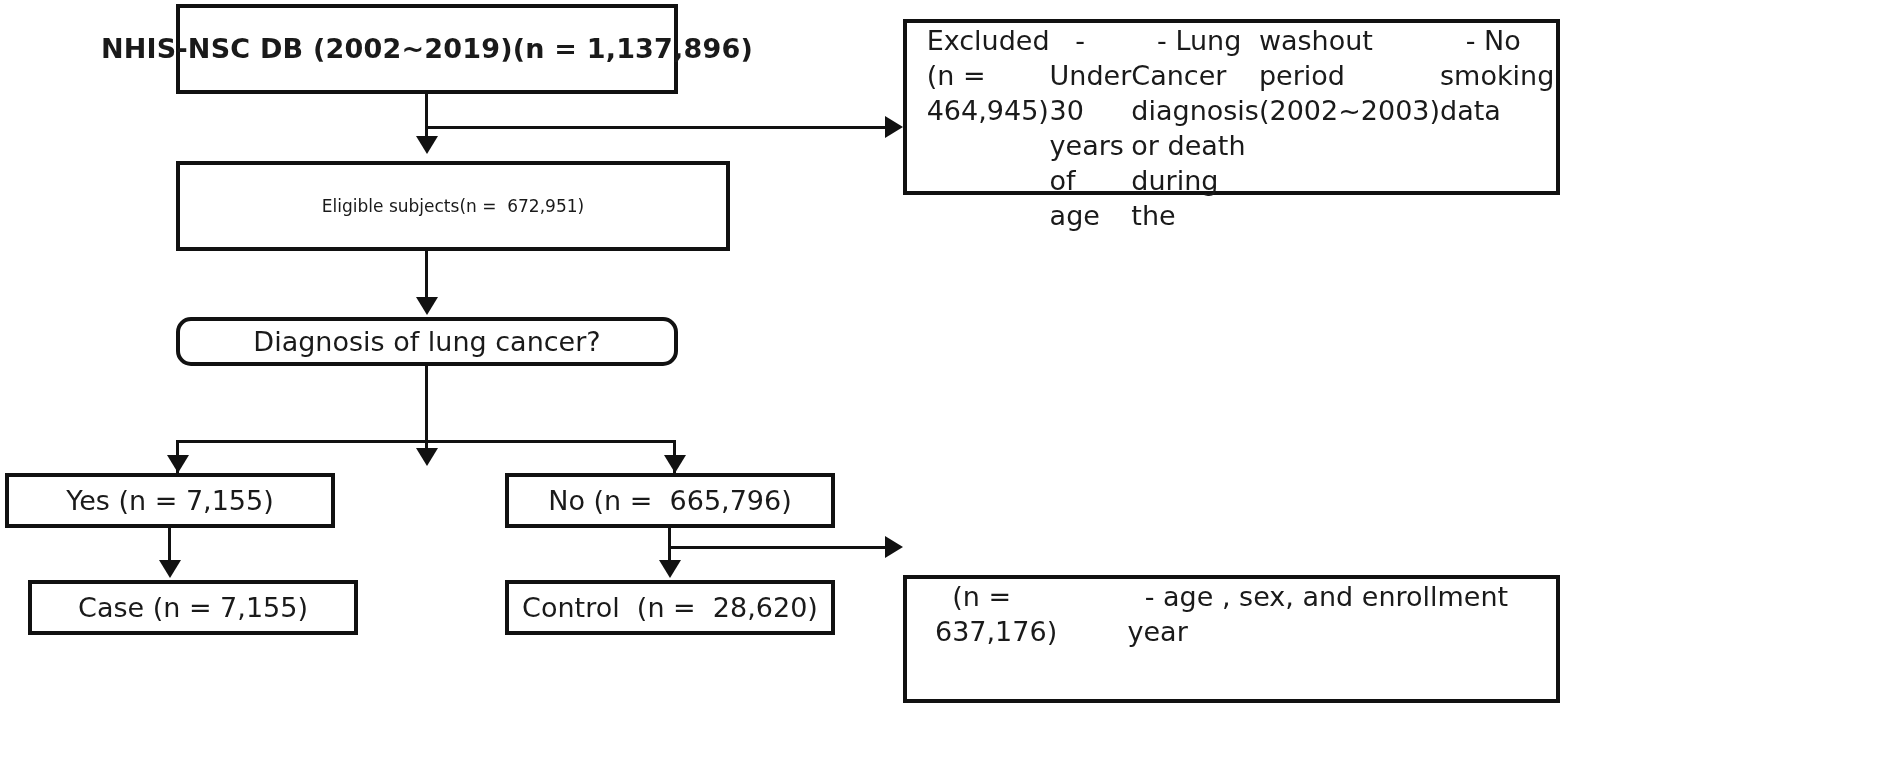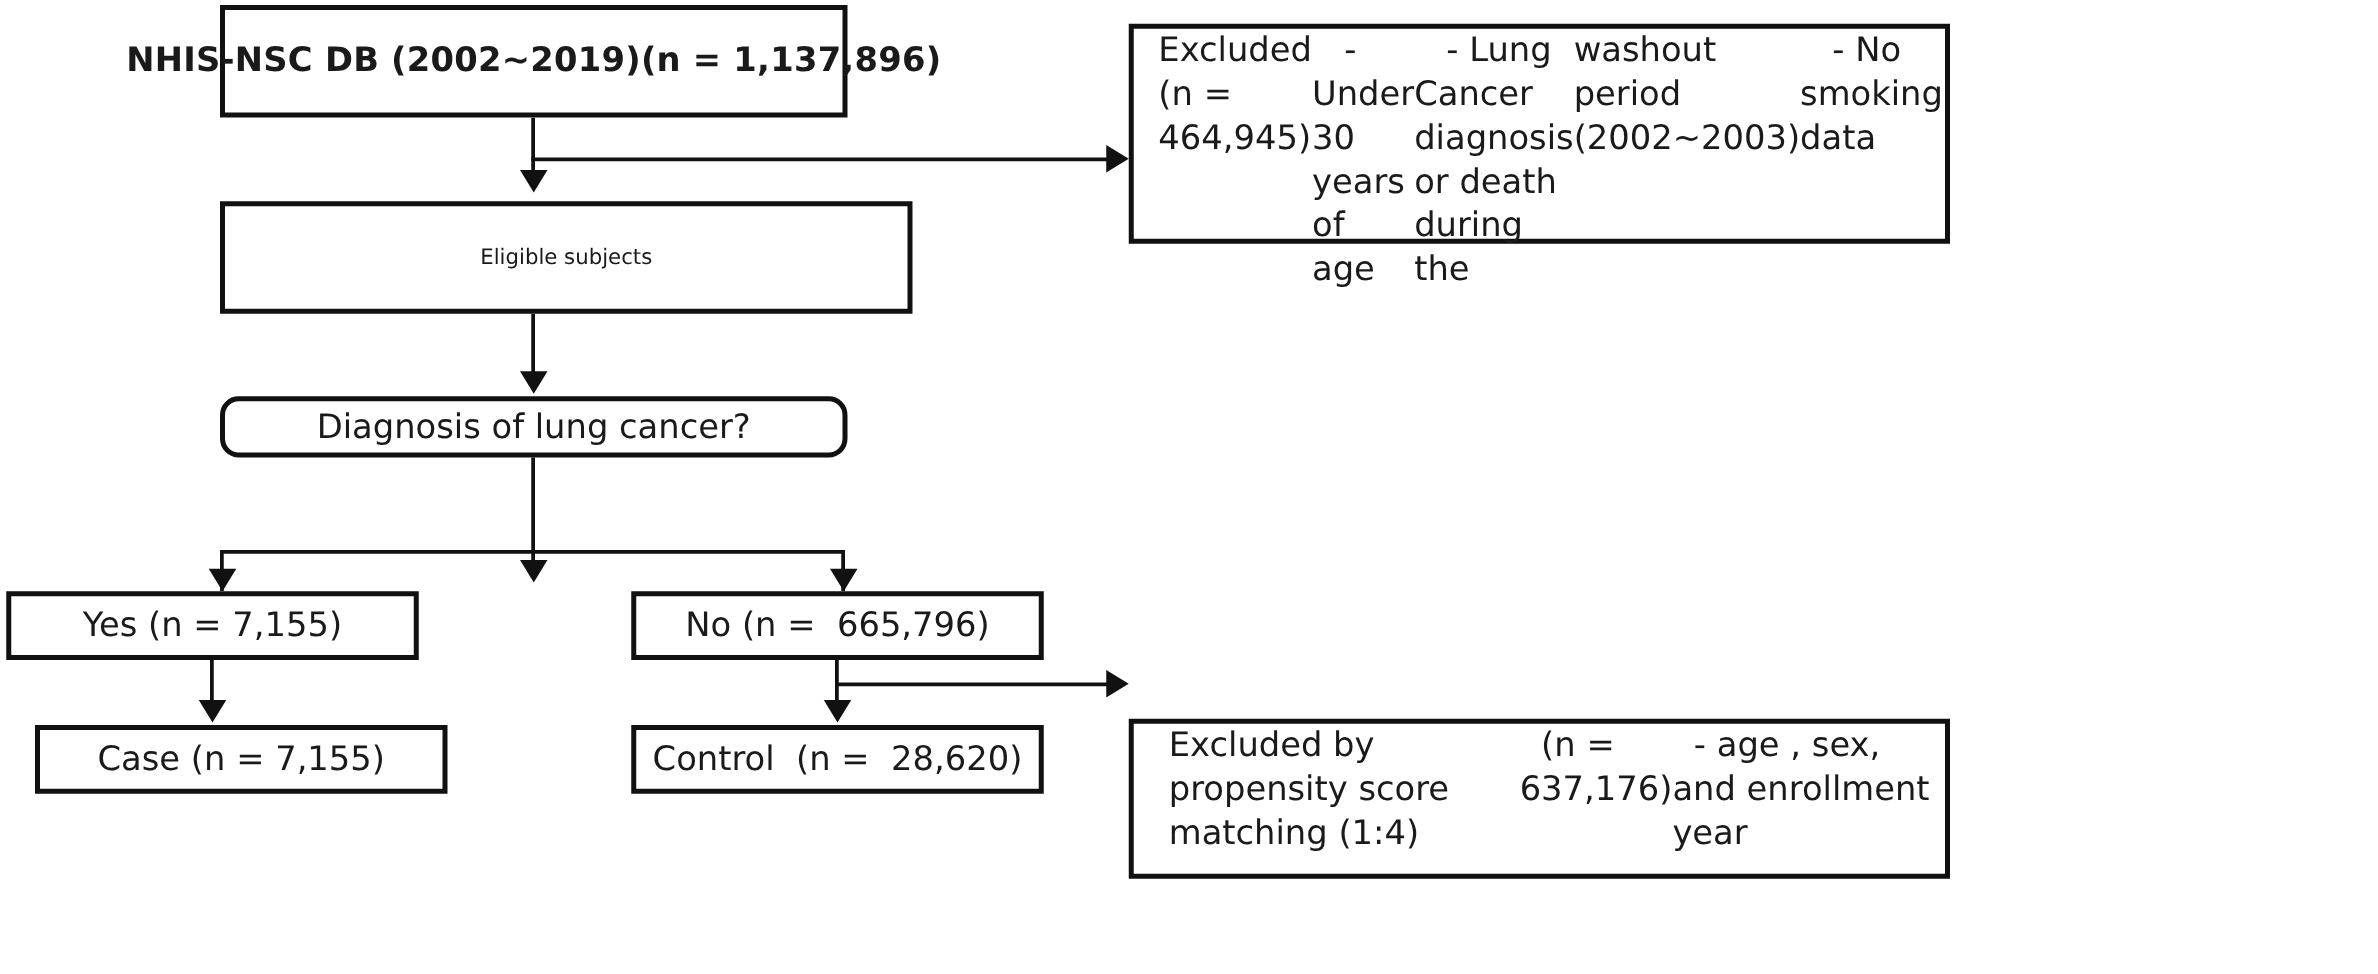--- a/index.html
+++ b/index.html
@@ -138,36 +138,36 @@
   <div class="node left-align" id="node-excluded1">
     <span class="line">Excluded (n = 464,945)</span>
     <span class="line">   - Under 30 years of age</span>
     <span class="line">   - Lung Cancer diagnosis or death during the</span>
     <span class="line">washout period (2002~2003)</span>
     <span class="line">   - No smoking data</span>
   </div>
 
   <div class="node" id="node-eligible">
     <span class="line">Eligible subjects</span>
+    <span class="line">(n =  672,951)</span>
   </div>
 
   <div class="node" id="node-diagnosis">
     <span class="line">Diagnosis of lung cancer?</span>
   </div>
 
   <div class="node" id="node-yes">
     <span class="line">Yes (n = 7,155)</span>
   </div>
 
   <div class="node" id="node-no">
     <span class="line">No (n =  665,796)</span>
   </div>
 
   <div class="node left-align" id="node-excluded2">
-    <span class="line">Excluded by propensity score matching (1:4)</span>
     <span class="line">  (n = 637,176)</span>
     <span class="line">  - age , sex, and enrollment year</span>
   </div>
 
   <div class="node" id="node-case">
     <span class="line">Case (n = 7,155)</span>
   </div>
 
   <div class="node" id="node-control">
     <span class="line">Control  (n =  28,620)</span>

